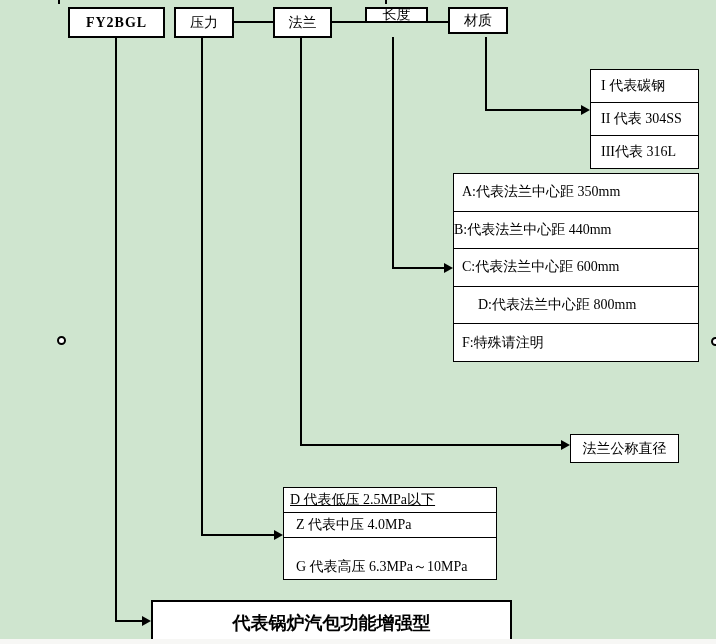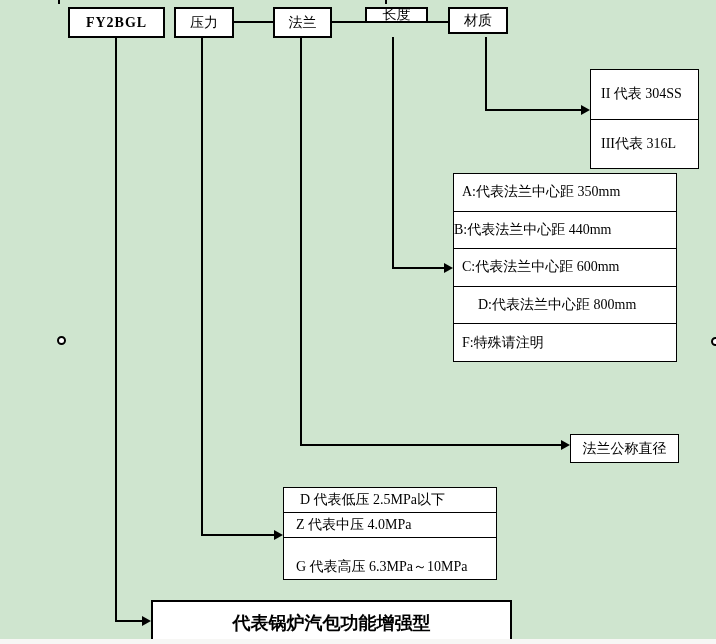--- a/index.html
+++ b/index.html
@@ -95,36 +95,37 @@
   <div class="hline" style="left:300px;top:444px;width:262px;"></div>
   <div class="arrow" style="left:561px;top:440px;"></div>
 
   <div class="hline" style="left:201px;top:534px;width:74px;"></div>
   <div class="arrow" style="left:274px;top:530px;"></div>
 
   <div class="hline" style="left:115px;top:620px;width:29px;"></div>
   <div class="arrow" style="left:142px;top:616px;"></div>
 
   <div class="listbox" style="left:590px;top:69px;width:109px;height:100px;">
+    <div class="row" style="padding-left:10px;">I 代表碳钢</div>
     <div class="row" style="padding-left:10px;">II 代表 304SS</div>
     <div class="row" style="padding-left:10px;">III代表 316L</div>
   </div>
 
-  <div class="listbox" style="left:453px;top:173px;width:224px;height:189px;">
+  <div class="listbox" style="left:453px;top:173px;width:246px;height:189px;">
     <div class="row" style="padding-left:8px;">A:代表法兰中心距 350mm</div>
     <div class="row" style="">B:代表法兰中心距 440mm</div>
     <div class="row" style="padding-left:8px;">C:代表法兰中心距 600mm</div>
     <div class="row" style="padding-left:24px;">D:代表法兰中心距 800mm</div>
     <div class="row" style="padding-left:8px;">F:特殊请注明</div>
   </div>
 
   <div class="box" style="left:570px;top:434px;width:109px;height:29px;border-width:1px;">法兰公称直径</div>
 
   <div class="listbox" style="left:283px;top:487px;width:214px;height:93px;">
-    <div class="row" style="padding-left:16px;">D 代表低压 2.5MPa以下</div>
+    <div class="row" style="padding-left:6px;text-decoration:underline;">D 代表低压 2.5MPa以下</div>
     <div class="row" style="padding-left:12px;">Z 代表中压 4.0MPa</div>
     <div class="row" style="padding-left:12px;margin-top:17px;">G 代表高压 6.3MPa～10MPa</div>
   </div>
 
   <div class="box" id="bottom-box" style="left:151px;top:600px;width:361px;height:44px;">代表锅炉汽包功能增强型</div>
 
   <div class="circle" style="left:57px;top:336px;"></div>
   <div class="circle" style="left:711px;top:337px;"></div>
 
   <div id="bottom-strip"></div>

